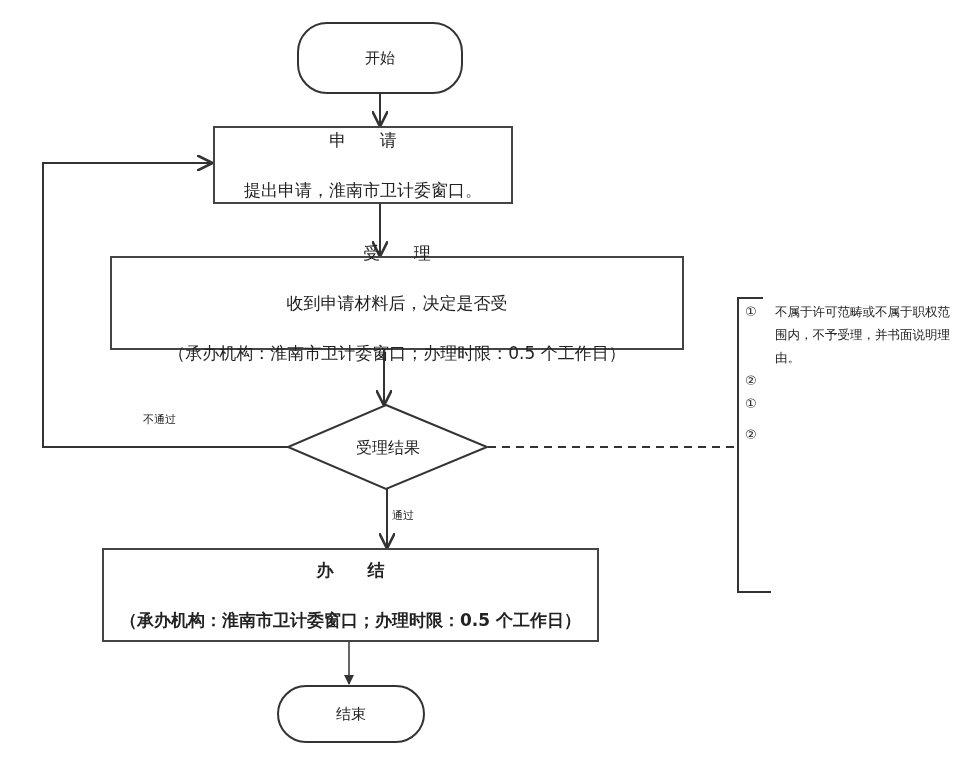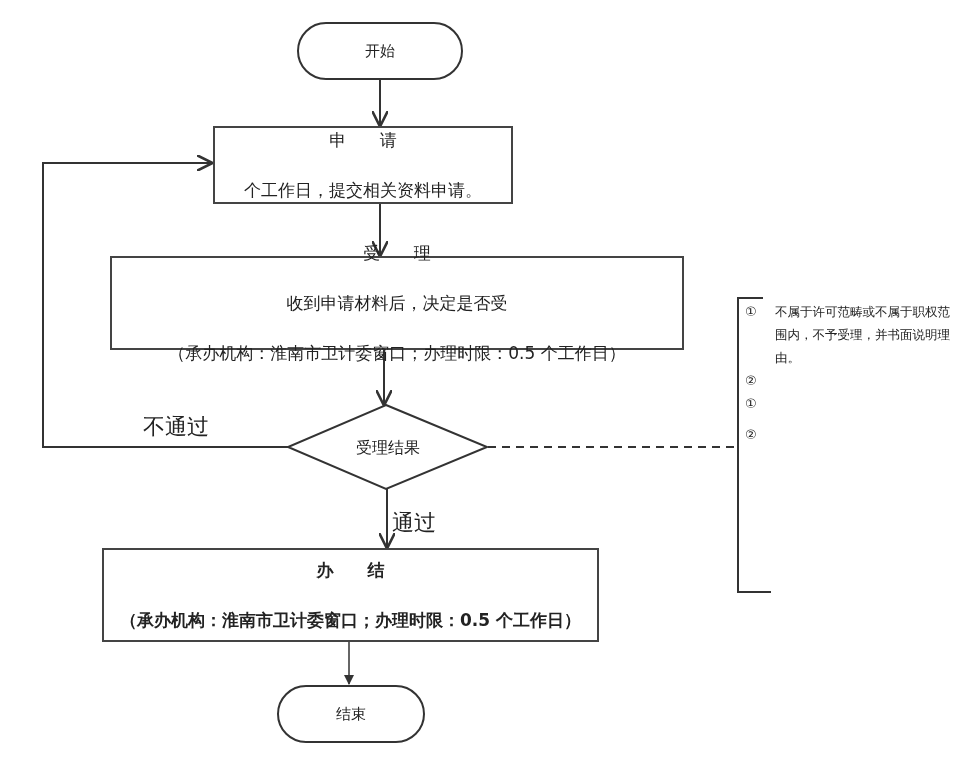--- a/index.html
+++ b/index.html
@@ -4,21 +4,21 @@
 <style>
   html, body { margin: 0; padding: 0; background: #ffffff; }
   body { width: 965px; height: 768px; position: relative; overflow: hidden;
          font-family: "DejaVu Sans", "Liberation Sans", sans-serif; color: #222; }
   svg.lines { position: absolute; left: 0; top: 0; width: 965px; height: 768px; }
   .node { position: absolute; box-sizing: border-box; display: flex; flex-direction: column;
           align-items: center; justify-content: center; text-align: center; background: #fff; }
   .terminal { border: 2px solid #333; border-radius: 30px; font-size: 15px; }
   .box { border: 2px solid #444; font-size: 17px; line-height: 23px; gap: 27px; }
   .box .title { letter-spacing: 14px; margin-right: -14px; }
-  .label { position: absolute; font-size: 22px; white-space: nowrap; }
+  .label { position: absolute; font-size: 11px; white-space: nowrap; }
   .diamond-text { position: absolute; font-size: 16px; white-space: nowrap; }
   .notes { position: absolute; left: 745px; top: 300px; width: 215px; font-size: 12.5px; line-height: 23px; }
   .note { display: flex; }
   .note .num { width: 30px; flex: 0 0 30px; font-size: 13px; }
   .note .txt { flex: 1; }
 </style>
 </head>
 <body>
 
 <svg class="lines" viewBox="0 0 965 768">
@@ -43,27 +43,27 @@
 
   <line x1="387" y1="489" x2="387" y2="547" stroke="#333" stroke-width="2" marker-end="url(#arrow)"></line>
 
   <line x1="349" y1="641" x2="349" y2="684" stroke="#333" stroke-width="1.5" marker-end="url(#arrow-solid)"></line>
 
   <line x1="488" y1="447" x2="738" y2="447" stroke="#333" stroke-width="2" stroke-dasharray="8,6"></line>
 
   <polyline points="763,298 738,298 738,592 771,592" fill="none" stroke="#333" stroke-width="2"></polyline>
 </svg>
 
-<div class="node terminal" style="left:297px; top:22px; width:166px; height:58px;">
+<div class="node terminal" style="left:297px; top:22px; width:166px; height:72px;">
   <span>开始</span>
 </div>
 
 <div class="node box" style="left:213px; top:126px; width:300px; height:78px;">
   <span class="title">申 请</span>
-  <span>个工作日，提交相关资料申请。</span>
+  <span>提出申请，淮南市卫计委窗口。</span>
 </div>
 
 <div class="node box" style="left:110px; top:256px; width:574px; height:94px;">
   <span class="title">受 理</span>
   <span>收到申请材料后，决定是否受</span>
   <span>（承办机构：淮南市卫计委窗口；办理时限：0.5 个工作日）</span>
 </div>
 
 <span class="diamond-text" style="left:356px; top:438px;">受理结果</span>
 

